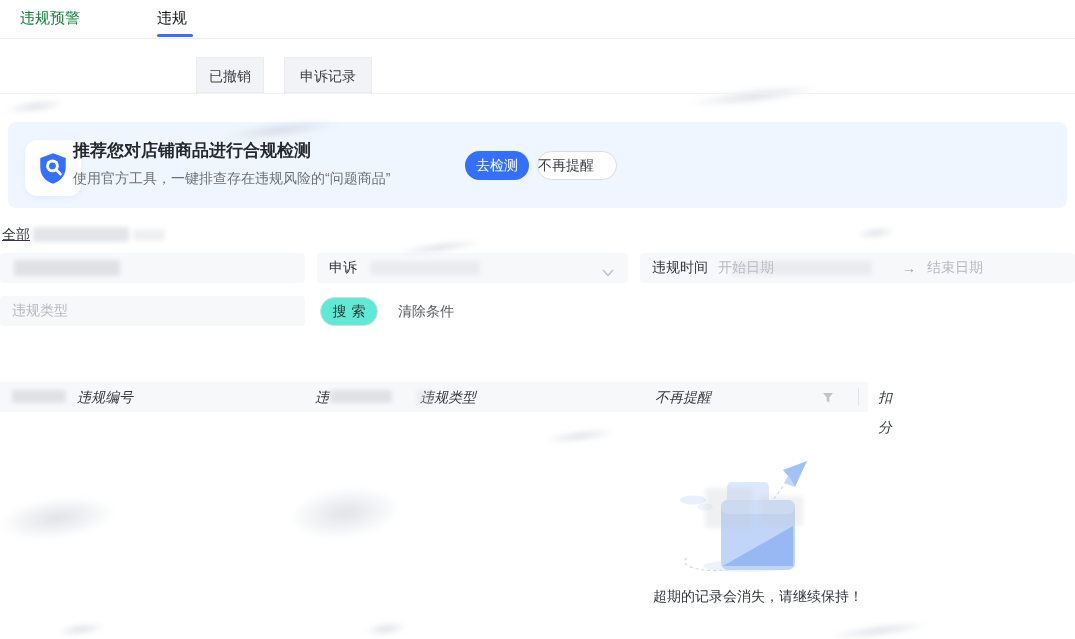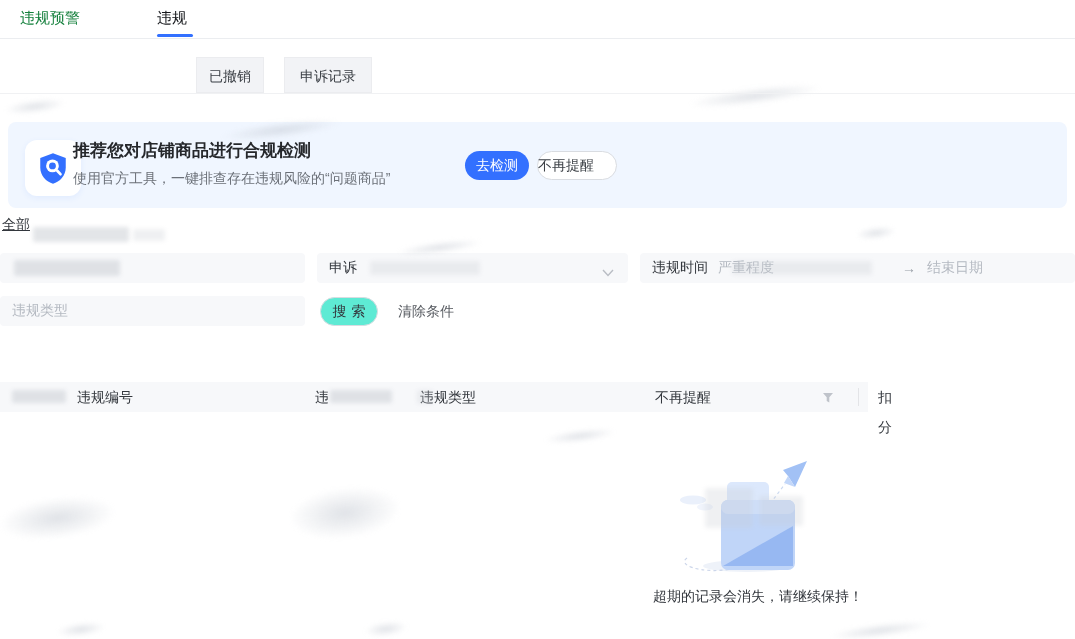--- a/index.html
+++ b/index.html
@@ -22,33 +22,33 @@
   .banner{left:8px;top:122px;width:1059px;height:86px;border-radius:8px;background:#f0f6ff;}
   .banner-icon-card{position:absolute;left:17px;top:18px;width:56px;height:56px;border-radius:12px;background:#fff;
     box-shadow:0 2px 6px rgba(51,112,255,.08);display:flex;align-items:center;justify-content:center;}
   .banner-title{position:absolute;left:65px;top:17px;font-size:17px;font-weight:bold;color:#25272b;}
   .banner-sub{position:absolute;left:65px;top:48px;font-size:14px;color:#6b7078;}
   .btn-primary{position:absolute;left:457px;top:29px;width:64px;height:29px;border-radius:15px;background:#3370ff;
     color:#fff;font-size:14px;line-height:29px;text-align:center;cursor:pointer;}
   .btn-ghost{position:absolute;left:529px;top:29px;width:80px;height:29px;border-radius:15px;background:#fff;
     border:1px solid #d9dce1;box-sizing:border-box;color:#3c4046;font-size:14px;line-height:27px;text-align:left;cursor:pointer;}
   
-  .filter-label{left:2px;top:216px;font-size:14px;color:#33373d;text-decoration:underline;}
+  .filter-label{left:2px;top:226px;font-size:14px;color:#33373d;text-decoration:underline;}
   .field{position:absolute;height:30px;background:#f7f8fa;border-radius:4px;display:flex;align-items:center;box-sizing:border-box;}
   .field .lbl{color:#33373d;font-size:14px;}
   .field .ph{color:#b4b9c1;font-size:14px;}
   .chev{position:absolute;right:14px;top:11px;}
   .btn-search{position:absolute;left:320px;top:297px;width:58px;height:29px;border-radius:15px;background:#5eead4;
     border:1px solid #d9dce1;box-sizing:border-box;color:#33373d;font-size:14px;line-height:27px;text-align:center;
     letter-spacing:5px;text-indent:5px;cursor:pointer;}
   .link-clear{left:398px;top:303px;font-size:14px;color:#55595f;cursor:pointer;}
   
   .notice{left:2px;top:344px;display:flex;align-items:center;gap:6px;color:#3b6bf0;font-size:13.5px;}
   
-  .thead{left:0;top:382px;width:868px;height:30px;background:#f7f8fa;}
+  .thead{left:0;top:382px;width:868px;height:30px;background:#f7f8fa;font-style:italic;}
   .th{position:absolute;top:0;height:30px;line-height:30px;font-size:14px;color:#33373d;}
   .th-divider{position:absolute;left:858px;top:6px;width:1px;height:18px;background:#e3e4e7;}
   .funnel{position:absolute;left:822px;top:9px;cursor:pointer;}
   
   .empty-msg{left:653px;top:588px;font-size:14px;color:#33373d;}
   
   .redact{position:absolute;background:#c8ccd2;opacity:.5;filter:blur(2px);border-radius:2px;}
   .redact.light{opacity:.28;}
   .smudge{position:absolute;background:radial-gradient(ellipse at center,rgba(186,192,202,.45),rgba(186,192,202,0) 72%);
     filter:blur(2px);transform:rotate(-7deg);}
@@ -94,21 +94,21 @@
     <span class="lbl">申诉</span>
     <div class="redact light" style="left:53px;top:8px;width:110px;height:14px"></div>
     <span class="chev">
       <svg width="12" height="8" viewBox="0 0 12 8">
           <polyline points="1,1 6,6.4 11,1" fill="none" stroke="#b9bdc4" stroke-width="1.4"></polyline>
         </svg>
     </span>
   </div>
   <div class="field" style="left:640px;top:253px;width:435px;padding-left:12px">
     <span class="lbl">违规时间</span>
-    <span class="ph" style="margin-left:10px">严重程度</span>
+    <span class="ph" style="margin-left:10px">开始日期</span>
     <span class="ph" style="position:absolute;left:262px;color:#9aa0a8">→</span>
     <span class="ph" style="position:absolute;left:287px">结束日期</span>
     <div class="redact light" style="left:92px;top:8px;width:140px;height:14px"></div>
   </div>
 
   <div class="field" style="left:0;top:296px;width:305px;padding-left:12px">
     <span class="ph">违规类型</span>
   </div>
   <div class="btn-search">搜索</div>
   <div class="abs link-clear">清除条件</div>

